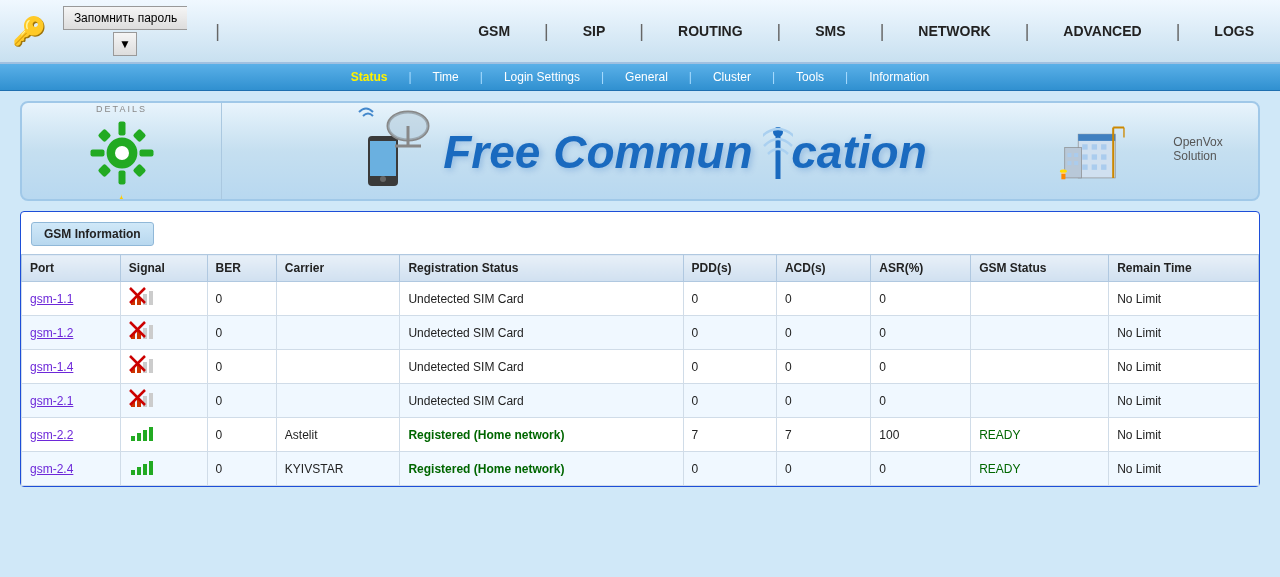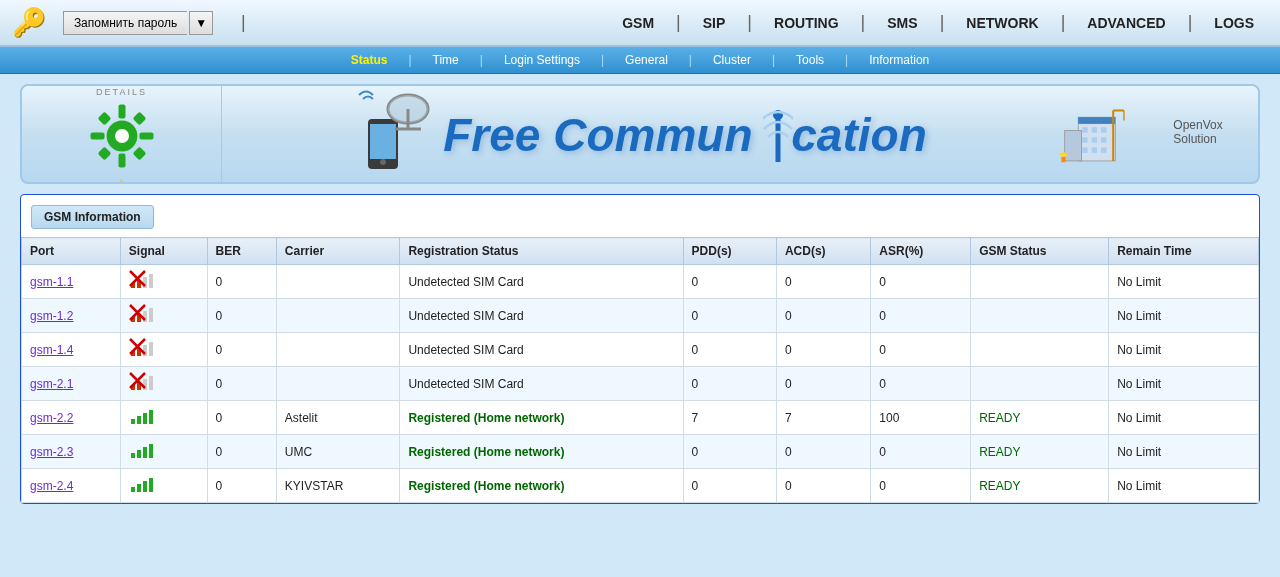--- a/index.html
+++ b/index.html
@@ -21,20 +21,21 @@
       margin-right: 16px;
     }
     .logo-key {
       font-size: 28px;
     }
     .remember-pwd {
       display: flex;
       align-items: center;
       gap: 2px;
       margin-right: 20px;
+      flex-direction: column;
     }
     .remember-pwd button {
       background: linear-gradient(to bottom, #f5f5f5, #ddd);
       border: 1px solid #999;
       padding: 4px 10px;
       font-size: 12px;
       cursor: pointer;
       border-right: none;
     }
     .remember-pwd .dropdown-arrow {
@@ -45,21 +46,21 @@
       cursor: pointer;
     }
     .nav-separator {
       color: #666;
       font-size: 18px;
       margin: 0 8px;
     }
     .nav-links {
       display: flex;
       align-items: center;
-      gap: 0;
+      gap: 12px;
       flex: 1;
       justify-content: flex-end;
     }
     .nav-item {
       font-weight: bold;
       font-size: 14px;
       color: #222;
       padding: 4px 14px;
       cursor: pointer;
       text-decoration: none;
@@ -435,45 +436,28 @@
           <td>0</td>
           <td>Astelit</td>
           <td style="color: rgb(0, 102, 0); font-weight: bold;">Registered (Home network)</td>
           <td>7</td>
           <td>7</td>
           <td>100</td>
           <td style="color: rgb(0, 102, 0);">READY</td>
           <td>No Limit</td>
         </tr>
         <tr>
-          <td><a class="port-link">gsm-2.3</a></td>
+          <td><a class="port-link">gsm-2.4</a></td>
           <td><svg width="28" height="20" viewBox="0 0 28 20">
               <rect x="2" y="13" width="4" height="5" fill="#22aa22"></rect>
               <rect x="8" y="10" width="4" height="8" fill="#22aa22"></rect>
               <rect x="14" y="7" width="4" height="11" fill="#22aa22"></rect>
               <rect x="20" y="4" width="4" height="14" fill="#22aa22"></rect>
             </svg></td>
           <td>0</td>
-          <td>UMC</td>
-          <td style="color: rgb(0, 102, 0); font-weight: bold;">Registered (Home network)</td>
-          <td>0</td>
-          <td>0</td>
-          <td>0</td>
-          <td style="color: rgb(0, 102, 0);">READY</td>
-          <td>No Limit</td>
-        </tr>
-        <tr>
-          <td><a class="port-link">gsm-2.4</a></td>
-          <td><svg width="28" height="20" viewBox="0 0 28 20">
-              <rect x="2" y="13" width="4" height="5" fill="#22aa22"></rect>
-              <rect x="8" y="10" width="4" height="8" fill="#22aa22"></rect>
-              <rect x="14" y="7" width="4" height="11" fill="#22aa22"></rect>
-              <rect x="20" y="4" width="4" height="14" fill="#22aa22"></rect>
-            </svg></td>
-          <td>0</td>
           <td>KYIVSTAR</td>
           <td style="color: rgb(0, 102, 0); font-weight: bold;">Registered (Home network)</td>
           <td>0</td>
           <td>0</td>
           <td>0</td>
           <td style="color: rgb(0, 102, 0);">READY</td>
           <td>No Limit</td>
         </tr>
       </tbody>
   </table>

